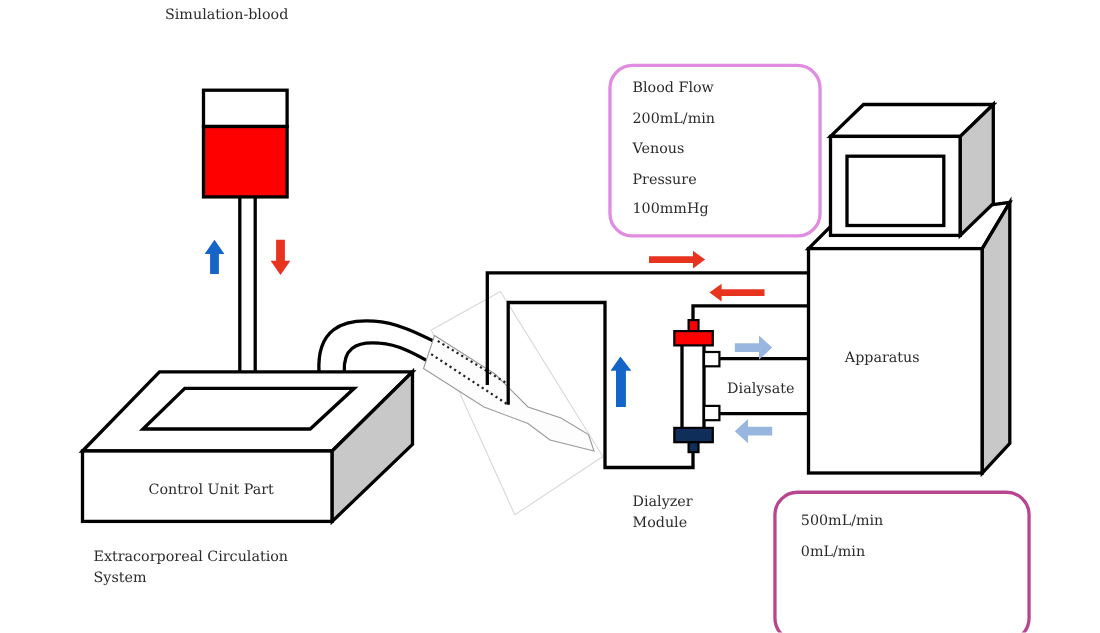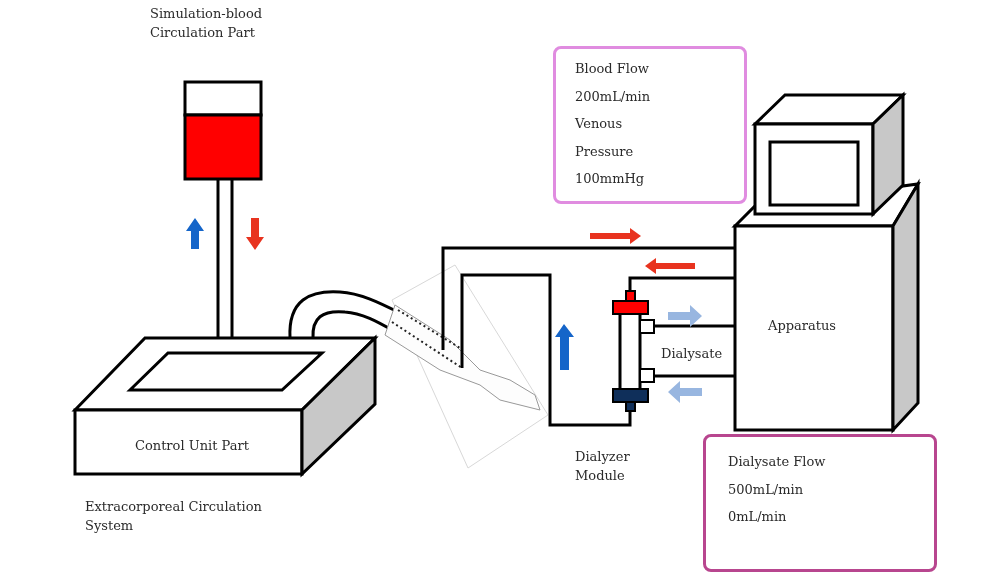--- a/index.html
+++ b/index.html
@@ -1,21 +1,21 @@
 <!DOCTYPE html>
 <html><head>
 <meta charset="utf-8">
 <style>
   html, body { margin: 0; padding: 0; background: #ffffff; }
   body { width: 1000px; height: 575px; position: relative; overflow: hidden;
          font-family: "DejaVu Serif", "Liberation Serif", serif; color: #222; }
   svg { position: absolute; left: 0; top: 0; }
   .lbl { position: absolute; font-size: 13px; line-height: 19px; color: #2a2a2a; white-space: nowrap; }
   .ctr { }
-  .box { position: absolute; border-radius: 8px; background: #fff; }
+  .box { position: absolute; border-radius: 22px; background: #fff; margin-top: 12px; }
   .box .line { font-size: 13px; color: #2a2a2a; white-space: nowrap; }
 </style>
 </head>
 <body>
 
 <svg width="1000" height="575" viewBox="0 0 1000 575">
 
   <g>
     <rect x="185" y="82" width="76" height="33" fill="#fff" stroke="#000" stroke-width="3"></rect>
     <rect x="185" y="115" width="76" height="64" fill="#ff0000" stroke="#000" stroke-width="3"></rect>
@@ -82,21 +82,20 @@
   <g>
     <polygon points="755,124 785,95 903,95 873,124" fill="#fff" stroke="#000" stroke-width="3"></polygon>
     <rect x="755" y="124" width="118" height="90" fill="#fff" stroke="#000" stroke-width="3"></rect>
     <polygon points="873,124 903,95 903,185 873,214" fill="#c8c8c8" stroke="#000" stroke-width="3"></polygon>
     <rect x="770" y="142" width="88" height="63" fill="#fff" stroke="#000" stroke-width="3"></rect>
   </g>
 </svg>
 
 <div class="lbl ctr" style="left:150px; top:4px; width:150px;">
   <div>Simulation-blood</div>
-  <div>Circulation Part</div>
 </div>
 
 <div class="lbl" style="left:135px; top:436px;">Control Unit Part</div>
 
 <div class="lbl ctr" style="left:85px; top:497px; width:200px;">
   <div>Extracorporeal Circulation</div>
   <div>System</div>
 </div>
 
 <div class="lbl ctr" style="left:575px; top:447px; width:80px;">
@@ -113,17 +112,16 @@
     <div class="line" style="height:27.5px;">Blood Flow</div>
     <div class="line" style="height:27.5px;">200mL/min</div>
     <div class="line" style="height:27.5px;">Venous</div>
     <div class="line" style="height:27.5px;">Pressure</div>
     <div class="line" style="height:27.5px;">100mmHg</div>
   </div>
 </div>
 
 <div class="box" style="left:703px; top:434px; width:228px; height:132px; border:3px solid #b8468f;">
   <div style="position:absolute; left:22px; top:17px;">
-    <div class="line" style="height:27.5px;">Dialysate Flow</div>
     <div class="line" style="height:27.5px;">500mL/min</div>
     <div class="line" style="height:27.5px;">0mL/min</div>
   </div>
 </div>
 
 </body></html>

